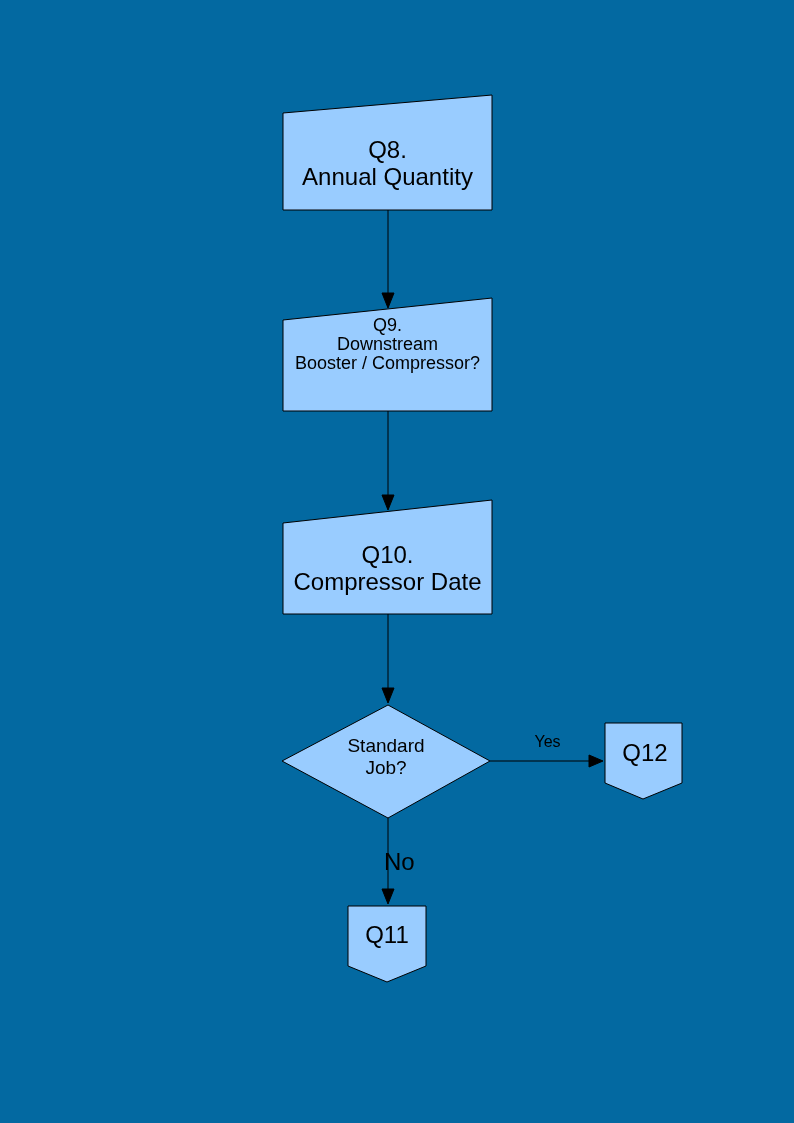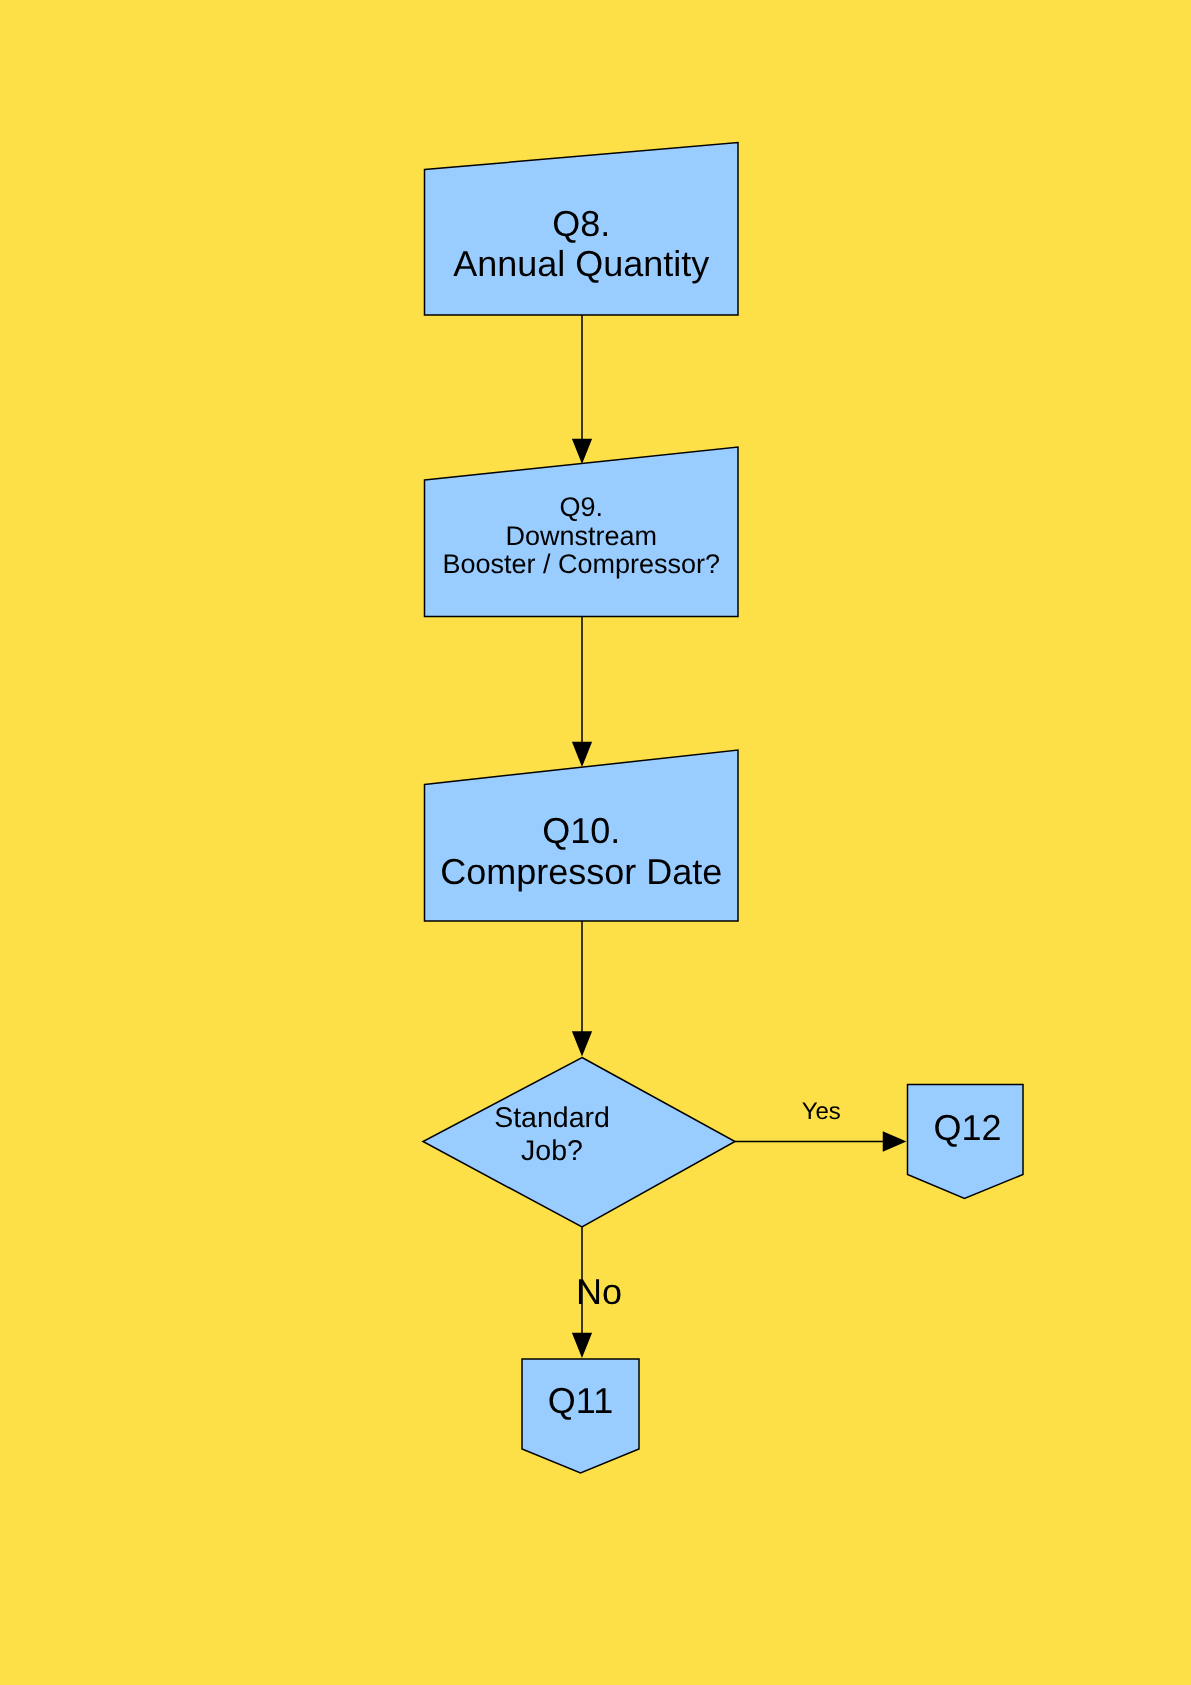--- a/index.html
+++ b/index.html
@@ -1,33 +1,33 @@
 <!DOCTYPE html>
 <html><head>
 <meta charset="utf-8">
 <style>
   html, body { margin: 0; padding: 0; background: #ffffff; }
   .canvas {
     position: relative;
     width: 794px;
     height: 1123px;
-    background: #fde047;
+    background: #0369a1;
     font-family: "Liberation Sans", sans-serif;
     color: #000000;
     overflow: hidden;
   }
   .canvas svg { position: absolute; top: 0; left: 0; }
   .node { stroke: #000000; stroke-width: 1; }
   .edge { stroke: #000000; stroke-width: 1; fill: none; }
   .arrowhead { fill: #000000; stroke: #000000; stroke-width: 1; }
   .label { position: absolute; text-align: center; color: #000000; }
   .lbl-q8       { left: 283px; top: 136px; width: 209px; font-size: 24px; line-height: 27px; }
-  .lbl-q9       { left: 283px; top: 329px; width: 209px; font-size: 18px; line-height: 19px; }
+  .lbl-q9       { left: 283px; top: 316px; width: 209px; font-size: 18px; line-height: 19px; }
   .lbl-q10      { left: 283px; top: 541px; width: 209px; font-size: 24px; line-height: 27px; }
-  .lbl-decision { left: 264px; top: 735px; width: 208px; font-size: 19px; line-height: 22px; }
+  .lbl-decision { left: 282px; top: 735px; width: 208px; font-size: 19px; line-height: 22px; }
   .lbl-yes      { left: 491px; top: 733px; width: 113px; font-size: 16px; text-align: center; }
   .lbl-no       { left: 384px; top: 848px; text-align: right; font-size: 24px; }
   .lbl-q12      { left: 605px; top: 739px; width: 80px;  font-size: 24px; }
   .lbl-q11      { left: 348px; top: 921px; width: 78px;  font-size: 24px; }
 </style>
 </head>
 <body>
 
 <div class="canvas">
 

